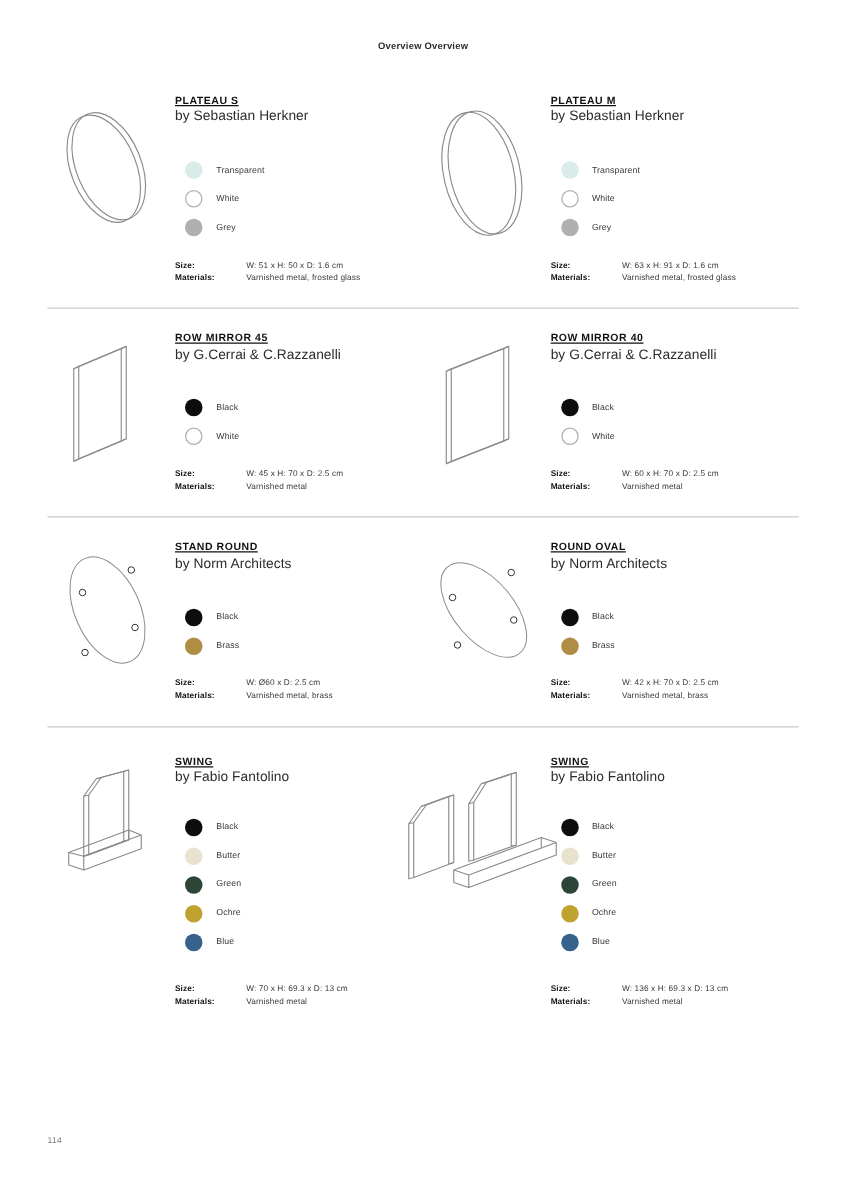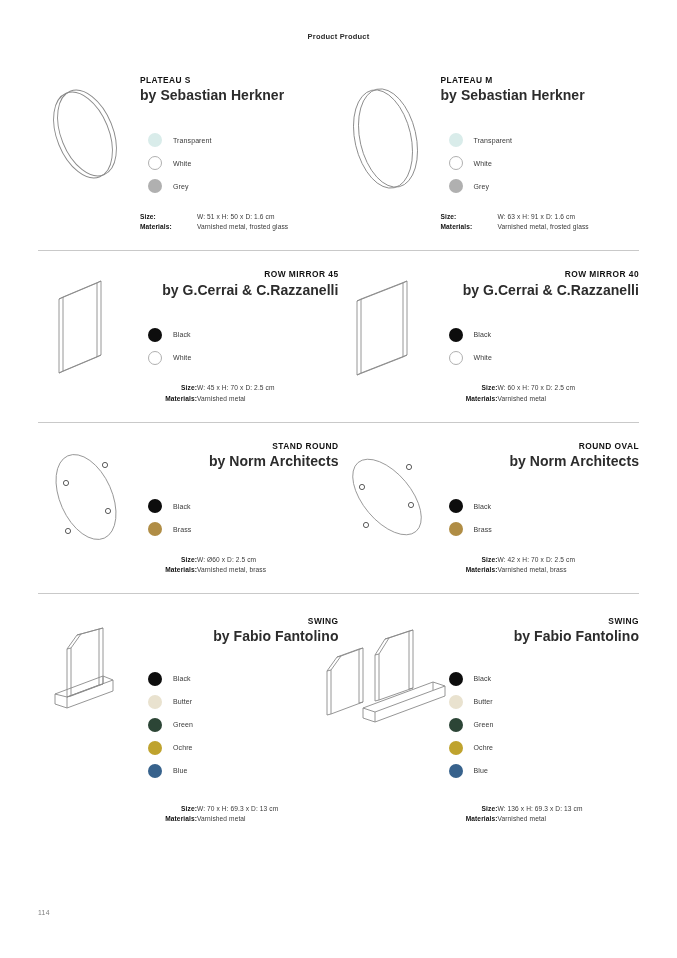--- a/index.html
+++ b/index.html
@@ -28,21 +28,20 @@
     margin-top: 16px;
   }
 
   .product-row {
     display: flex;
     position: relative;
   }
 
   .product-row + .product-row {
     border-top: 1px solid #c9c9c9;
-    text-align: right;
   }
 
   .product-cell {
     width: 50%;
     display: flex;
     padding-top: 18px;
     padding-bottom: 18px;
   }
 
   .figure {
@@ -57,25 +56,26 @@
   .figure svg { display: block; overflow: visible; }
 
   .info { flex: 1; padding-left: 6px; }
 
   .prod-name {
     font-size: 8.4px;
     font-weight: 700;
     letter-spacing: 0.45px;
     color: #111;
     line-height: 1.35;
+    text-decoration: underline;
   }
 
   .prod-designer {
-    font-size: 14px;
-    font-weight: 700;
+    font-size: 11px;
+    font-weight: 400;
     color: #2c2c2c;
     line-height: 1.4;
     letter-spacing: 0.05px;
   }
 
   .swatch-list { margin-top: 23px; }
 
   .swatch-row {
     display: flex;
     align-items: center;
@@ -128,21 +128,21 @@
   }
 
   .row-swing .product-cell { padding-top: 22px; }
   .row-swing .swatch-list { margin-top: 20px; }
   .row-swing .specs { margin-top: 22px; }
 </style>
 </head>
 <body>
 
 <div class="page-header">
-  <span>Product Product</span>
+  <span>Overview Overview</span>
 </div>
 
 <div class="catalog" id="catalog">
     <div class="product-row">
       <div class="product-cell">
       <div class="figure">
           <svg width="74" height="118" viewBox="0 0 74 118">
       <g fill="none" stroke="#8a8a8a" stroke-width="0.9">
         <ellipse cx="34" cy="58" rx="26" ry="45" transform="rotate(-22 34 58)"></ellipse>
         <ellipse cx="38" cy="56" rx="26" ry="45" transform="rotate(-22 38 56)"></ellipse>

